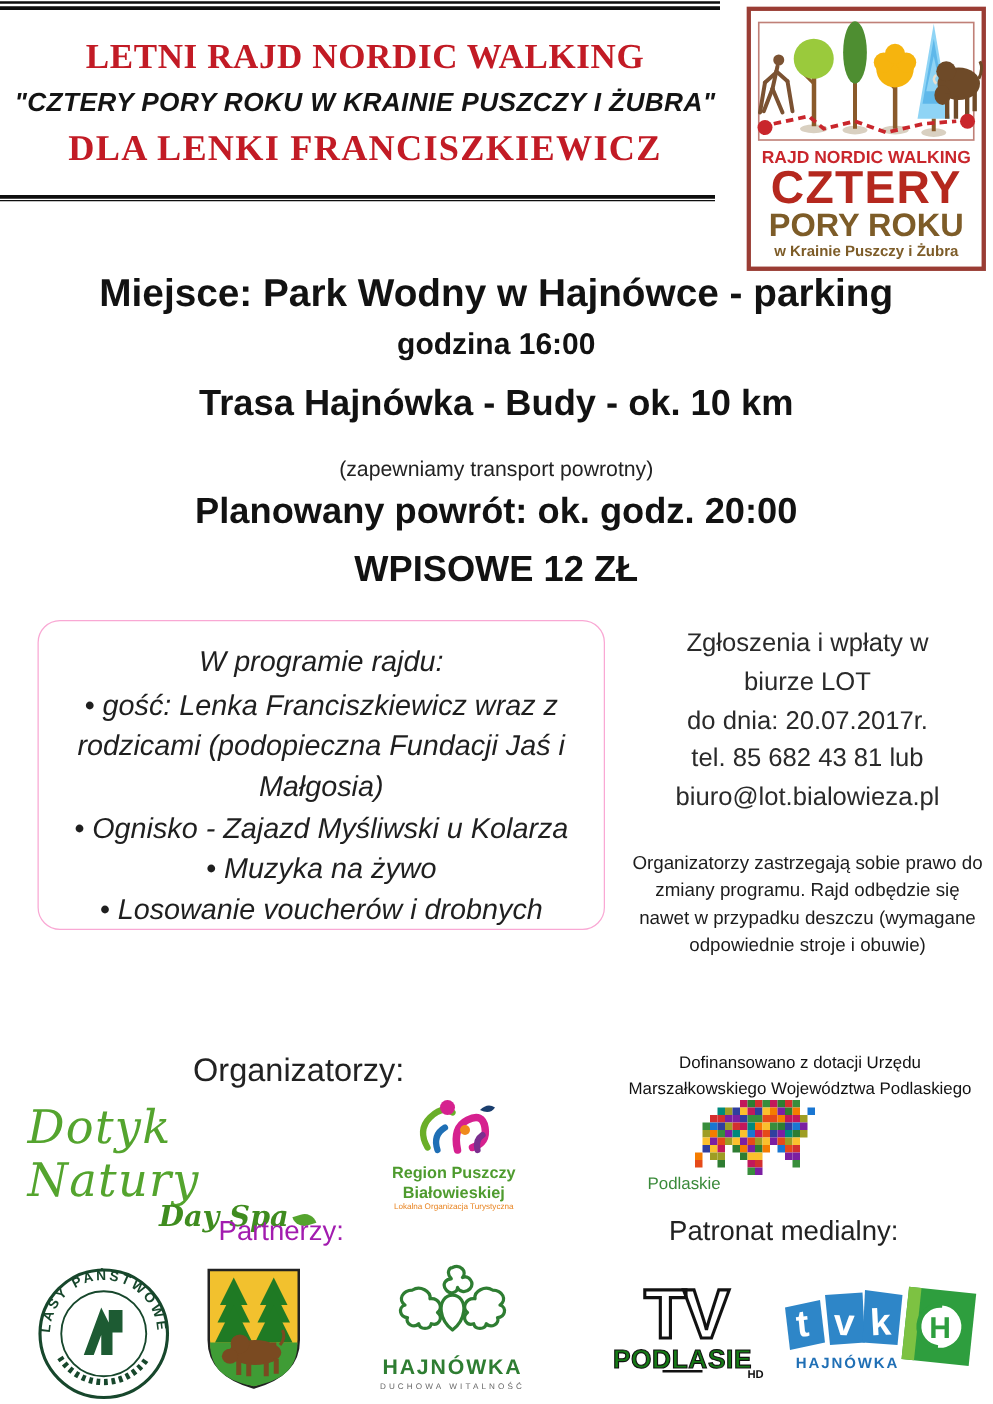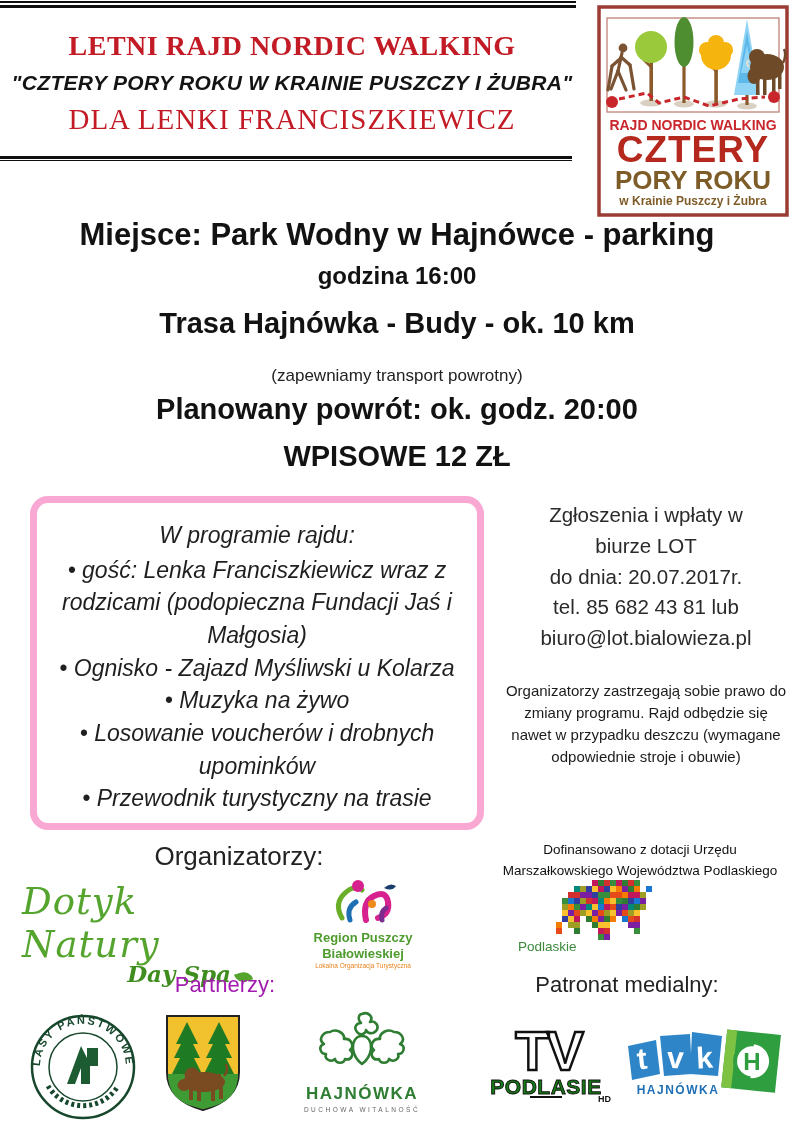--- a/index.html
+++ b/index.html
@@ -12,40 +12,40 @@
               border-top:2px solid #0e0e0e; border-bottom:3px solid #0e0e0e; }
   .rule-mid { position:absolute; top:156px; left:0; width:572px; height:5px;
               border-top:3px solid #0e0e0e; border-bottom:1px solid #0e0e0e; }
 
   
   .header-block { position:absolute; top:30px; left:0; width:584px; text-align:center; }
   .title-red1 { font-family:"Liberation Serif", serif; font-weight:bold; font-size:28px;
                 color:#c21b25; letter-spacing:0.5px;text-align:center; }
   .title-black { font-style:italic; font-weight:bold; font-size:21px; color:#141414;
                  margin-top:9px; letter-spacing:0.3px; }
-  .title-red2 { font-family:"Liberation Serif", serif; font-weight:normal; font-size:29px;
+  .title-red2 { font-family:"Liberation Serif", serif; font-weight:bold; font-size:29px;
                 color:#c21b25; letter-spacing:1px; margin-top:8px; }
 
   
   .event-logo { position:absolute; top:5px; left:597px; width:192px; height:212px; }
 
   
   .detail { position:absolute; left:0; width:794px; text-align:center; color:#121212;
             font-weight:bold; }
   .d-date   { top:172px; font-size:31px; }
   .d-place  { top:217px; font-size:31px; }
   .d-time   { top:262px; font-size:24px; }
   .d-route  { top:307px; font-size:29px; }
   .d-note   { top:366px; font-size:17px; font-weight:normal; color:#222; }
   .d-return { top:393px; font-size:29px; }
   .d-fee    { top:440px; font-size:29px; }
 
   
-  .program-box { position:absolute; left:30px; top:496px; width:454px; height:334px;
-                 border:7px solid #f9a8d4; border-radius:18px; padding:16px 12px;
+  .program-box { position:absolute; left:30px; top:496px; width:454px; height:248px;
+                 border:1px solid #f9a8d4; border-radius:18px; padding:16px 12px;
                  text-align:center; font-style:italic; font-size:23px; line-height:1.42;
                  color:#1f1f1f; overflow:hidden; }
   .program-box .p-title { margin-bottom:2px; }
 
   
   .reg-block { position:absolute; left:503px; top:500px; width:286px; text-align:center;
                font-size:20.5px; line-height:1.5; color:#2a2a2a; }
   .reg-disclaimer { margin-top:26px; font-size:15px; line-height:1.47; color:#1c1c1c; }
 
   

